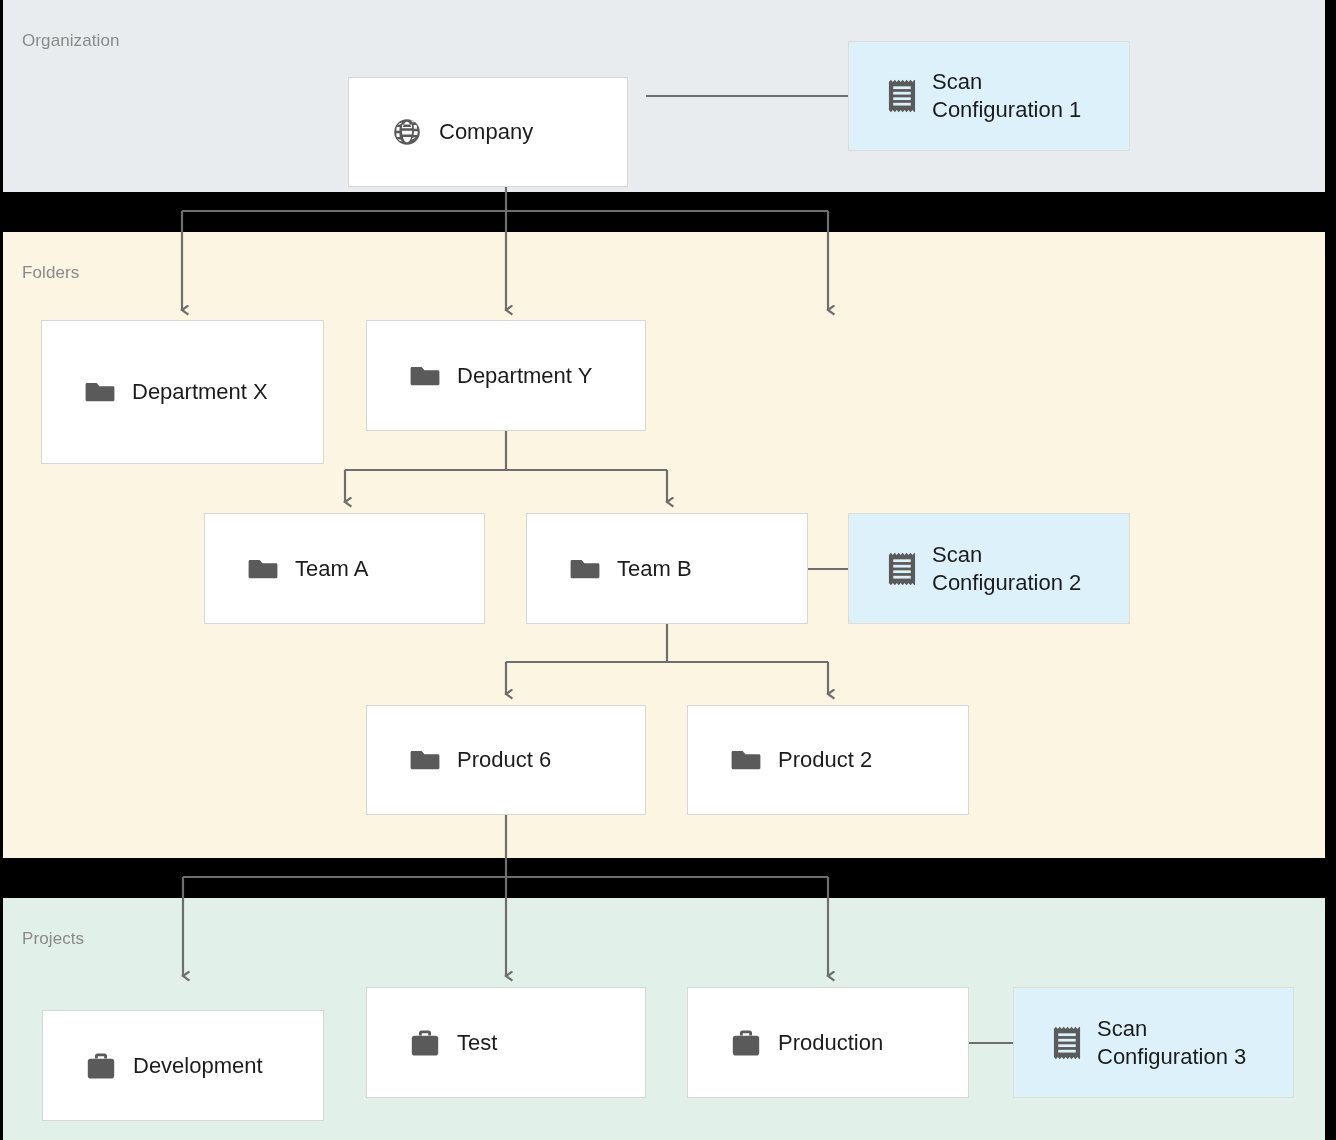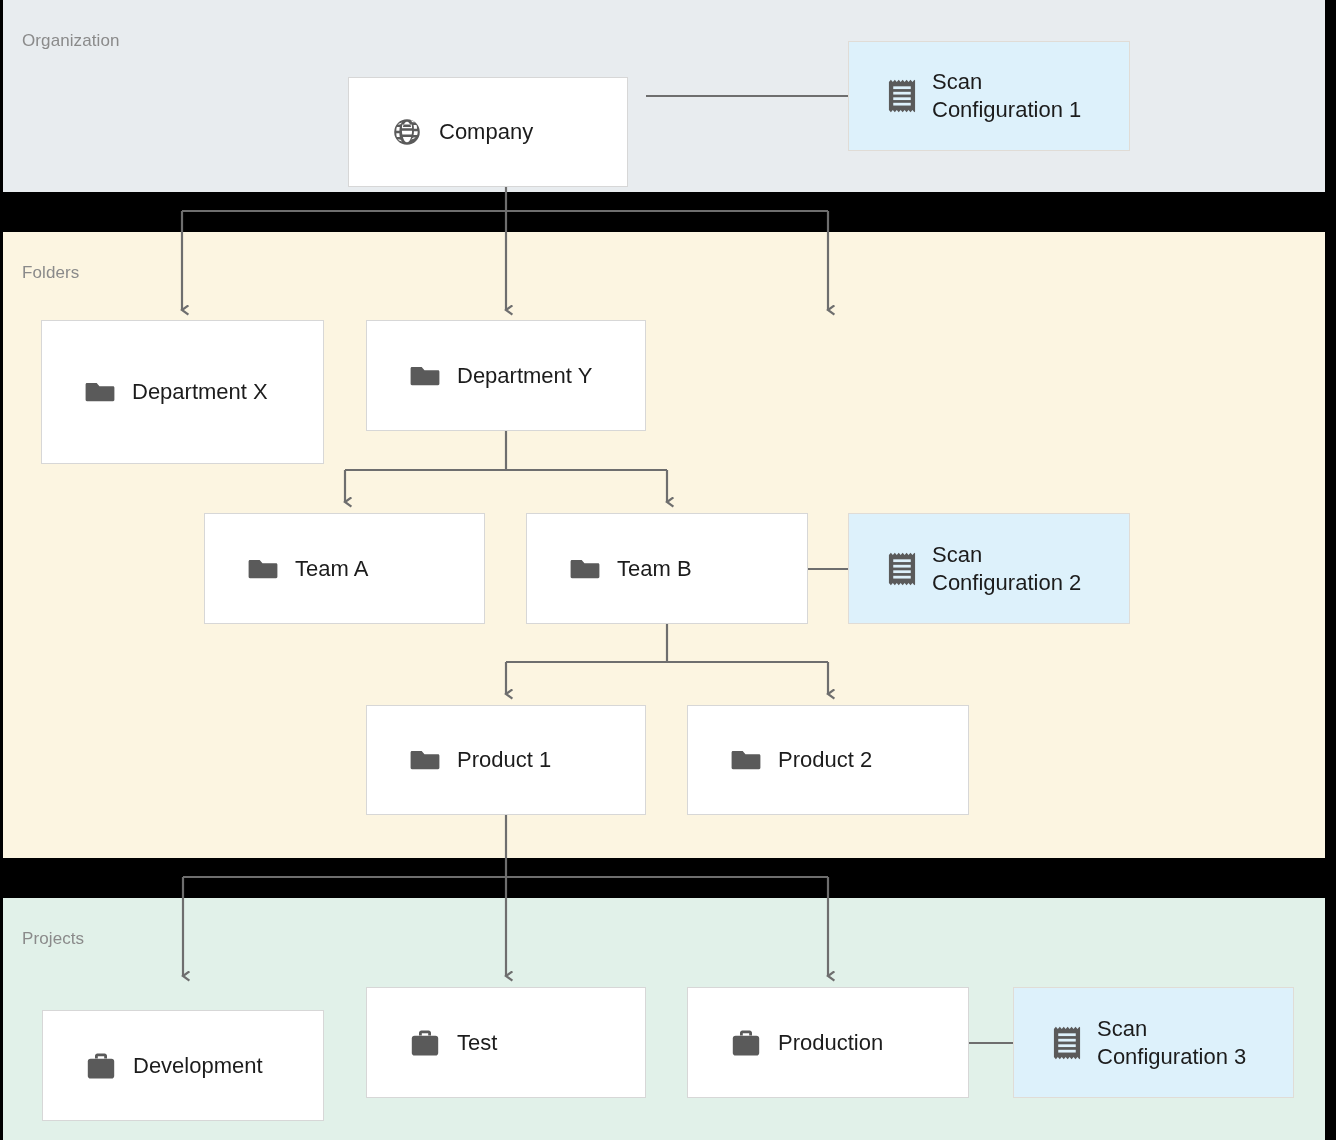--- a/index.html
+++ b/index.html
@@ -225,21 +225,21 @@
       <span class="node-label">Scan
 Configuration 2</span>
     </div>
   </div>
 
   <div class="node" style="left:366px; top:705px; width:280px; height:110px;">
     <div class="nb-inner">
       <svg class="node-icon" viewBox="0 0 24 24" fill="#5a5a5a">
         <path d="M2.2 5.2h7.3l2.1 2.4h10.2c.6 0 1 .5 1 1.1v9.1c0 .6-.4 1.1-1 1.1H2.2c-.6 0-1-.5-1-1.1V6.3c0-.6.4-1.1 1-1.1Z"></path>
       </svg>
-      <span class="node-label">Product 1</span>
+      <span class="node-label">Product 6</span>
     </div>
   </div>
 
   <div class="node" style="left:687px; top:705px; width:282px; height:110px;align-items:center;">
     <div class="nb-inner">
       <svg class="node-icon" viewBox="0 0 24 24" fill="#5a5a5a">
         <path d="M2.2 5.2h7.3l2.1 2.4h10.2c.6 0 1 .5 1 1.1v9.1c0 .6-.4 1.1-1 1.1H2.2c-.6 0-1-.5-1-1.1V6.3c0-.6.4-1.1 1-1.1Z"></path>
       </svg>
       <span class="node-label">Product 2</span>
     </div>

